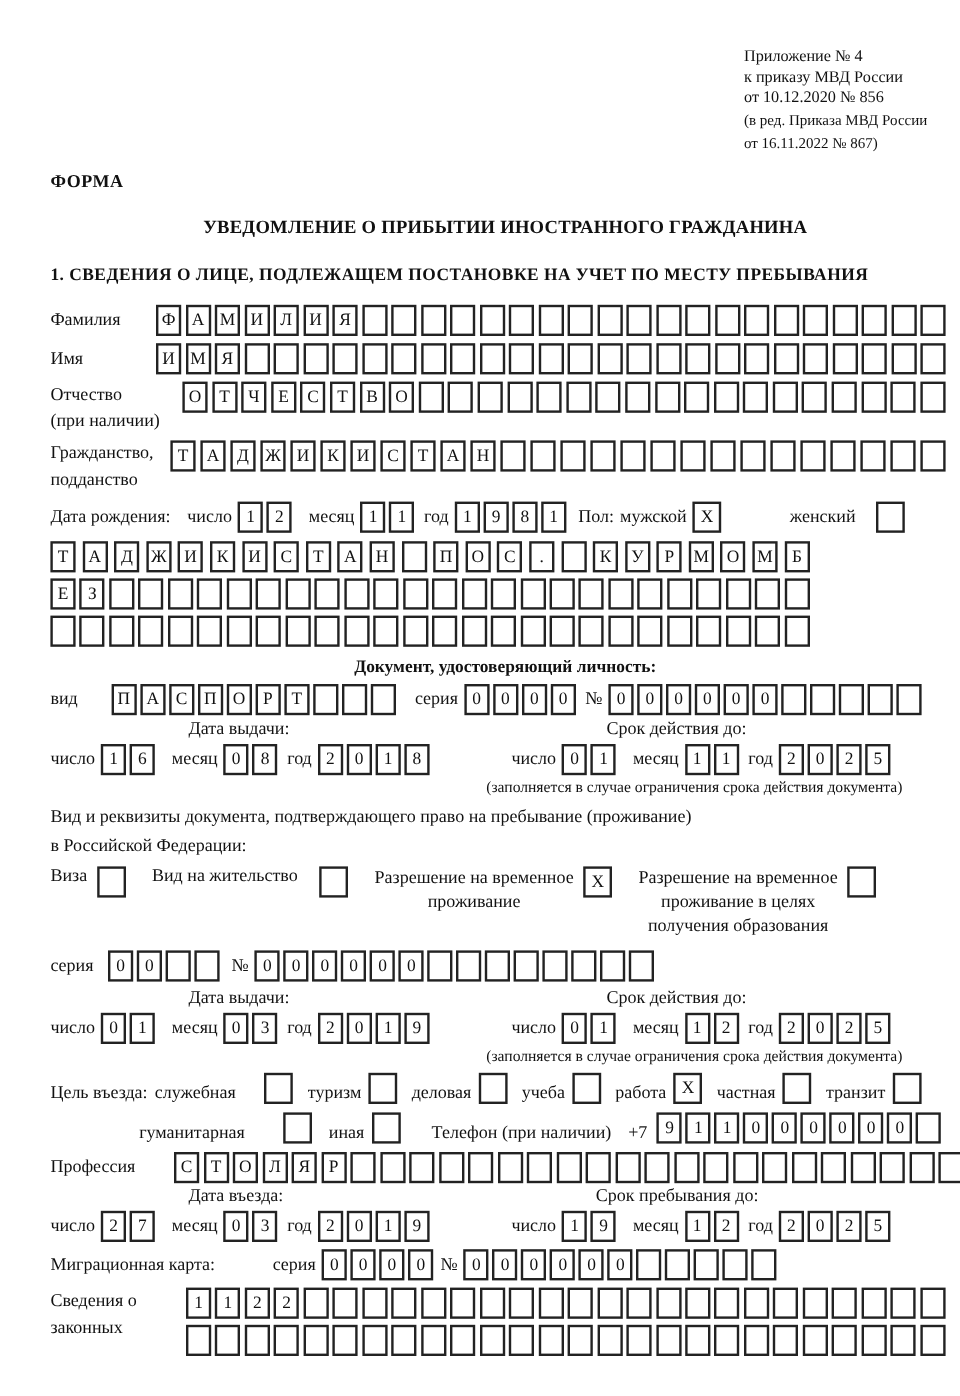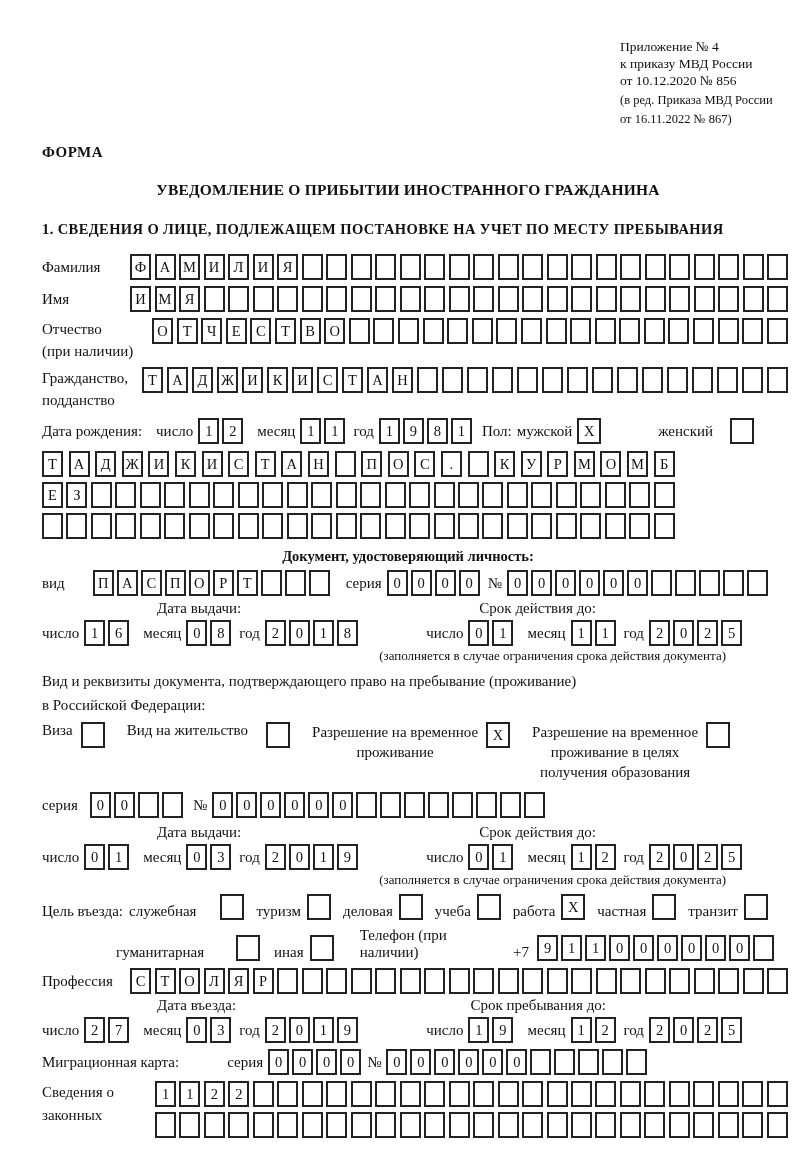--- a/index.html
+++ b/index.html
@@ -1,17 +1,17 @@
 <!DOCTYPE html>
 <html><head>
 <meta charset="utf-8">
 <style>
   html,body{margin:0;padding:0;background:#fff;}
   body{width:800px;height:1163px;font-family:"Liberation Serif","DejaVu Serif",serif;color:#111;}
-  .page{box-sizing:border-box;width:800px;height:1163px;padding:38px 26px 10px 42px;overflow:hidden;}
+  .page{box-sizing:border-box;width:800px;height:1163px;padding:38px 0 10px 42px;overflow:hidden;}
 
   
   .hdr{margin-left:578px;font-size:13.5px;line-height:17px;}
   .hdr .ed{font-size:12.5px;margin-top:3px;line-height:16px;}
   .forma{font-weight:bold;font-size:15px;text-align:left;margin:17px 30px 0 0;letter-spacing:.5px;}
 
   .title{font-weight:bold;font-size:15.5px;text-align:center;margin-top:18px;line-height:22px;letter-spacing:.2px;}
   .uline{display:inline-block;width:58px;border-bottom:2px solid #333;height:14px;margin-left:10px;}
 
   .sec1{font-weight:bold;font-size:14.5px;margin:20px 0 16px 0;letter-spacing:.4px;}
@@ -581,21 +581,21 @@
         <span class="cb">0</span>
         <span class="cb">0</span>
         <span class="cb">0</span>
         <span class="cb">0</span>
         <span class="cb">0</span>
         <span class="cb">0</span>
         <span class="cb"></span>
       </span>
   </div>
 
-  <div class="row" style="margin-bottom:2px;">
+  <div class="row" style="margin-bottom:2px;gap:15px;">
     <span class="lbl w88">Профессия</span>
     <span class="brow fw658">
         <span class="cb">С</span>
         <span class="cb">Т</span>
         <span class="cb">О</span>
         <span class="cb">Л</span>
         <span class="cb">Я</span>
         <span class="cb">Р</span>
         <span class="cb"></span>
         <span class="cb"></span>

